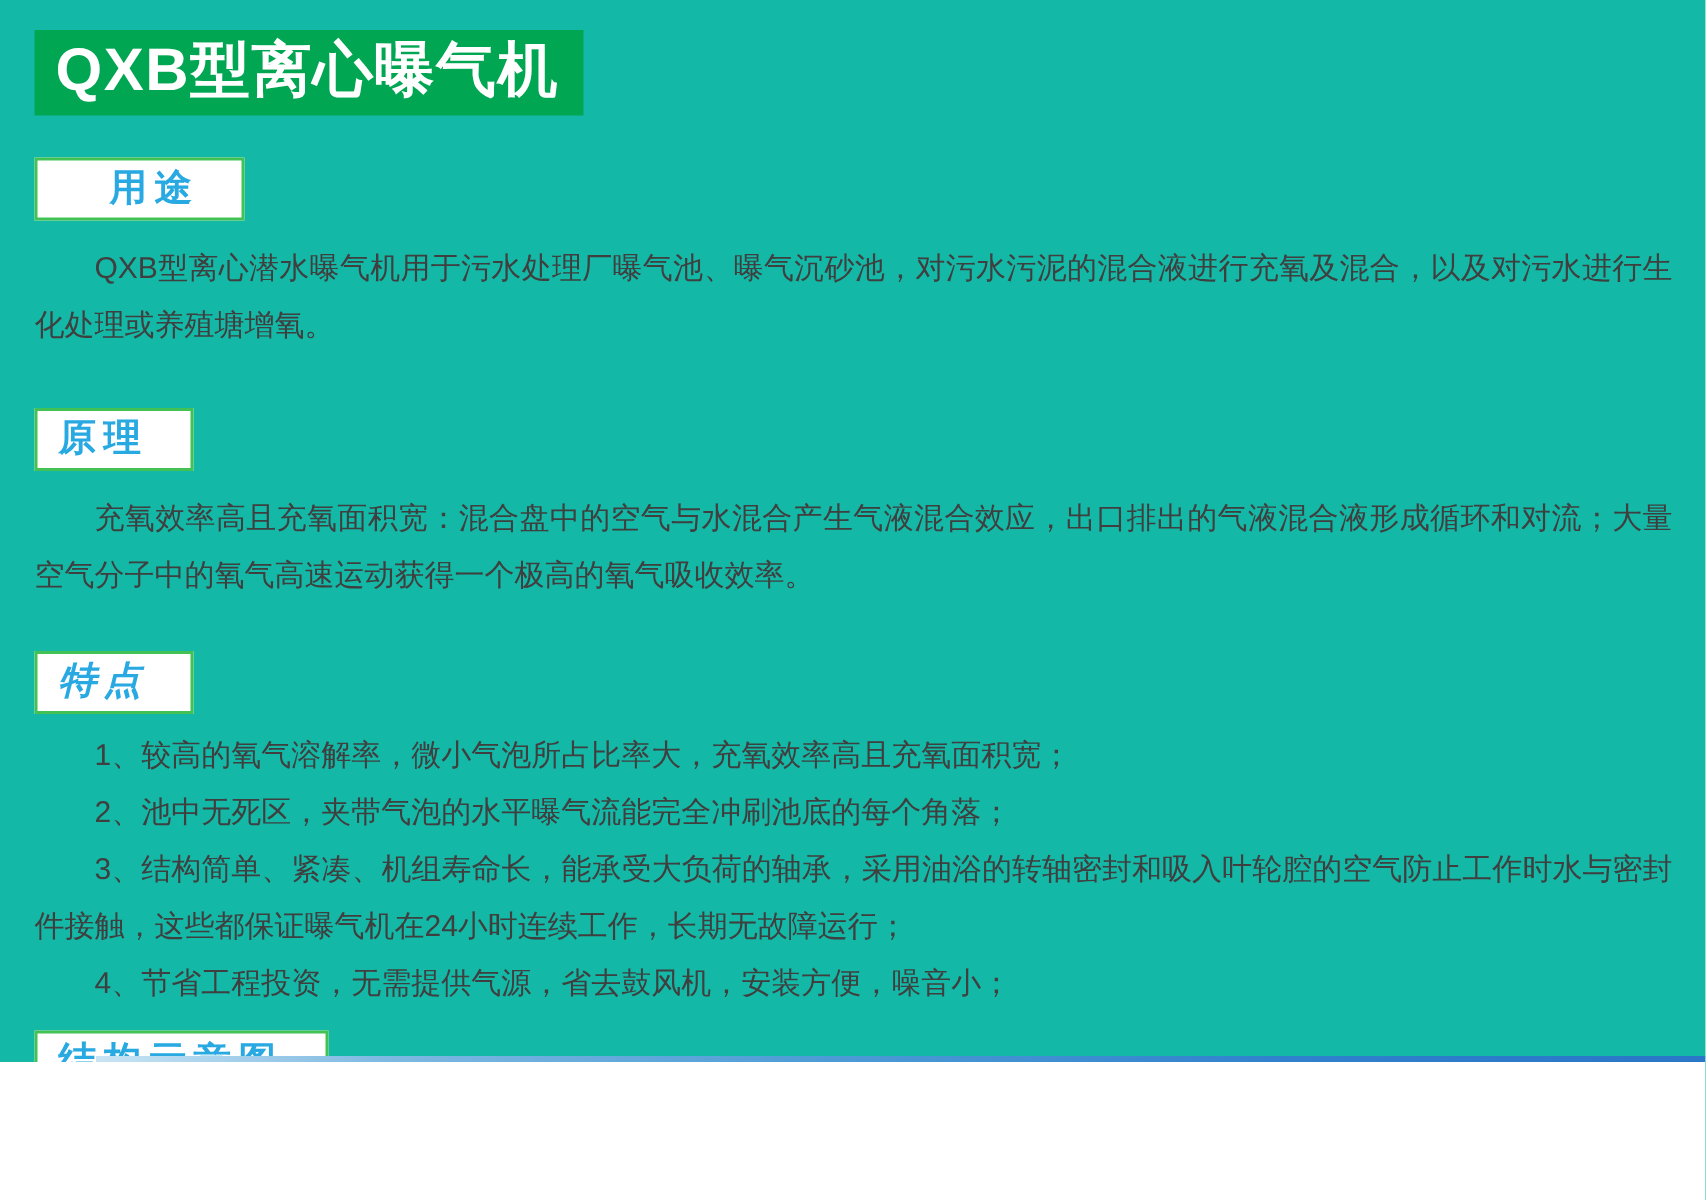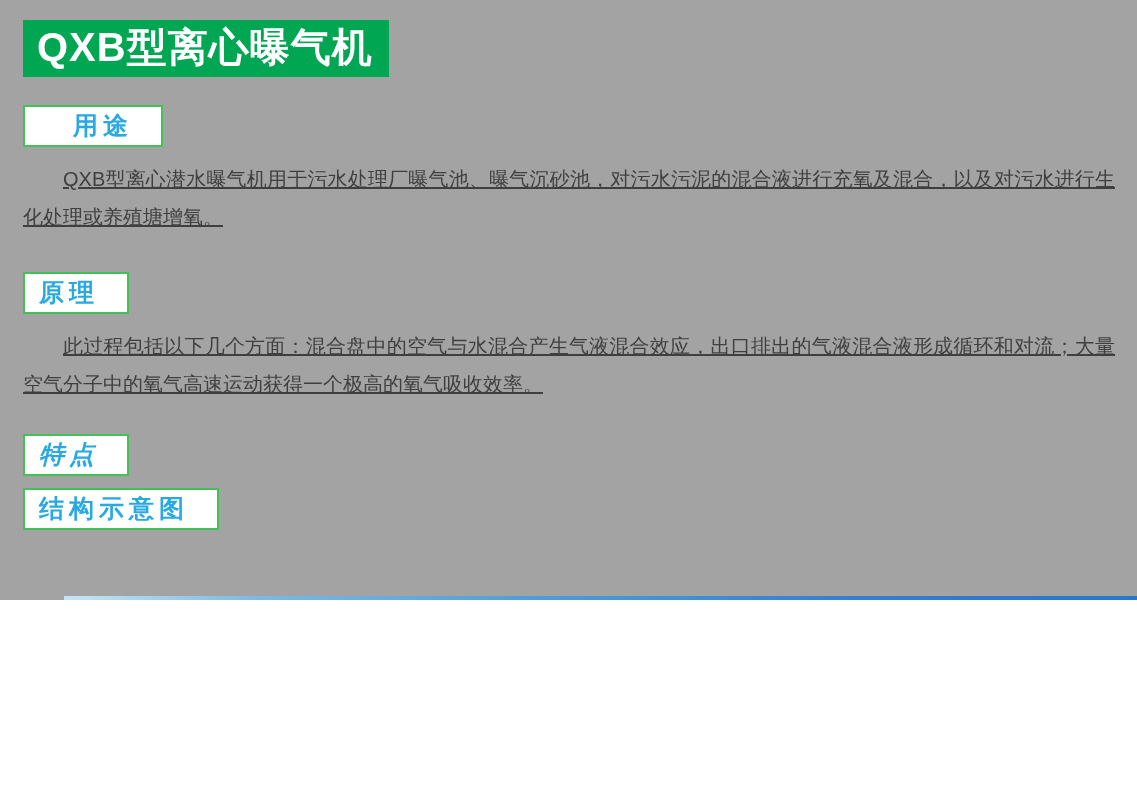--- a/index.html
+++ b/index.html
@@ -1,22 +1,22 @@
 <!DOCTYPE html>
 <html><head>
 <meta charset="utf-8">
 <style>
   * { margin: 0; padding: 0; box-sizing: border-box; }
   html, body { background: #ffffff; }
   body { font-family: "Liberation Sans", "DejaVu Sans", sans-serif; }
   .page {
     position: relative;
     width: 1137px;
-    height: 600px;
-    background: #a3a3a3;
+    height: 708px;
+    background: #14b8a6;
     overflow: hidden;
   }
   .banner {
     display: inline-block;
     margin: 20px 0 0 23px;
     background: #00a651;
     color: #ffffff;
     font-size: 40px;
     font-weight: bold;
     line-height: 1.18;
@@ -43,21 +43,20 @@
   .body-text {
     margin: 0 22px 0 23px;
     color: #3f3f3f;
     font-size: 20px;
     line-height: 38px;
     text-align: justify;
   }
   .body-text p {
     text-indent: 2em;
     margin: 0;
-    text-decoration: underline;
   }
   .pad-after-label { margin-top: 13px; }
   .pad-after-label-sm { margin-top: 9px; }
   .diagram-strip {
     position: absolute;
     left: 64px;
     right: 0;
     bottom: 0;
     height: 4px;
     background: linear-gradient(to right, #c8e4f4 0%, #7db9e2 18%, #4d9cd6 45%, #2f80cd 75%, #2a76c8 100%);
@@ -74,25 +73,31 @@
     <div class="section-label lbl-yongtu">用途</div>
   </div>
   <div class="body-text pad-after-label">
     <p>QXB型离心潜水曝气机用于污水处理厂曝气池、曝气沉砂池，对污水污泥的混合液进行充氧及混合，以及对污水进行生化处理或养殖塘增氧。</p>
   </div>
 
   <div class="label-row">
     <div class="section-label lbl-yuanli">原理</div>
   </div>
   <div class="body-text pad-after-label">
-    <p>此过程包括以下几个方面：混合盘中的空气与水混合产生气液混合效应，出口排出的气液混合液形成循环和对流；大量空气分子中的氧气高速运动获得一个极高的氧气吸收效率。</p>
+    <p>充氧效率高且充氧面积宽：混合盘中的空气与水混合产生气液混合效应，出口排出的气液混合液形成循环和对流；大量空气分子中的氧气高速运动获得一个极高的氧气吸收效率。</p>
   </div>
 
   <div class="label-row">
     <div class="section-label lbl-tedian">特点</div>
+  </div>
+  <div class="body-text pad-after-label-sm">
+    <p>1、较高的氧气溶解率，微小气泡所占比率大，充氧效率高且充氧面积宽；</p>
+    <p>2、池中无死区，夹带气泡的水平曝气流能完全冲刷池底的每个角落；</p>
+    <p>3、结构简单、紧凑、机组寿命长，能承受大负荷的轴承，采用油浴的转轴密封和吸入叶轮腔的空气防止工作时水与密封件接触，这些都保证曝气机在24小时连续工作，长期无故障运行；</p>
+    <p>4、节省工程投资，无需提供气源，省去鼓风机，安装方便，噪音小；</p>
   </div>
 
   <div class="label-row">
     <div class="section-label lbl-jiegou">结构示意图</div>
   </div>
 
   <div class="diagram-strip"></div>
 
 </div>
 

